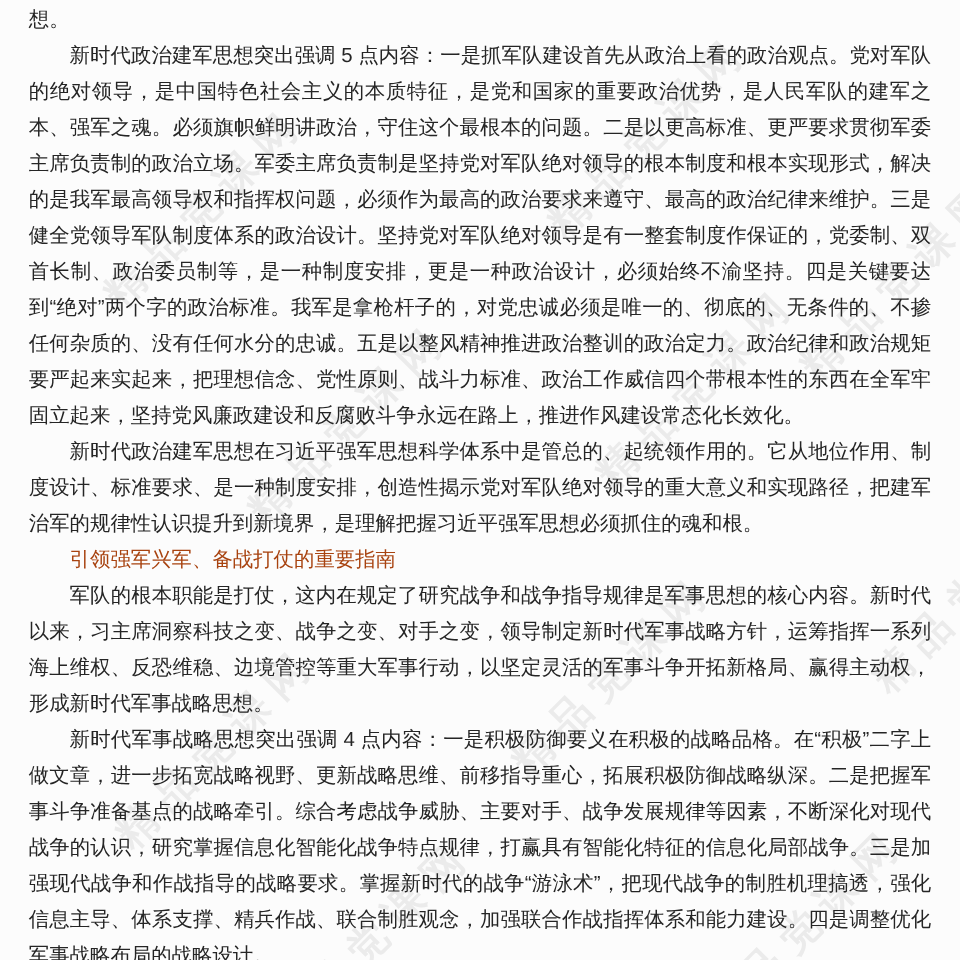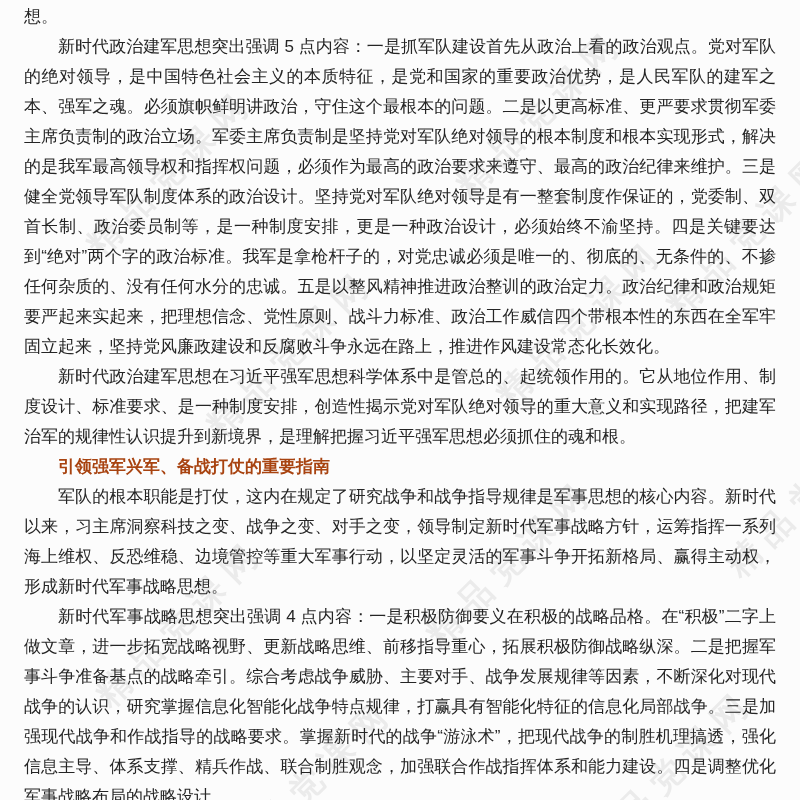--- a/index.html
+++ b/index.html
@@ -58,21 +58,21 @@
     margin: 0;
     text-indent: 2em;
   }
   .doc p.fragment {
     text-indent: 0;
   }
   .doc h3.section-heading {
     margin: 0;
     font-size: 17px;
     line-height: 30px;
-    font-weight: bold;
+    font-weight: normal;
     text-indent: 2em;
     color: #a84310;
   }
 </style>
 </head>
 <body>
 
 <div class="page">
 
   <div class="wm-layer">

